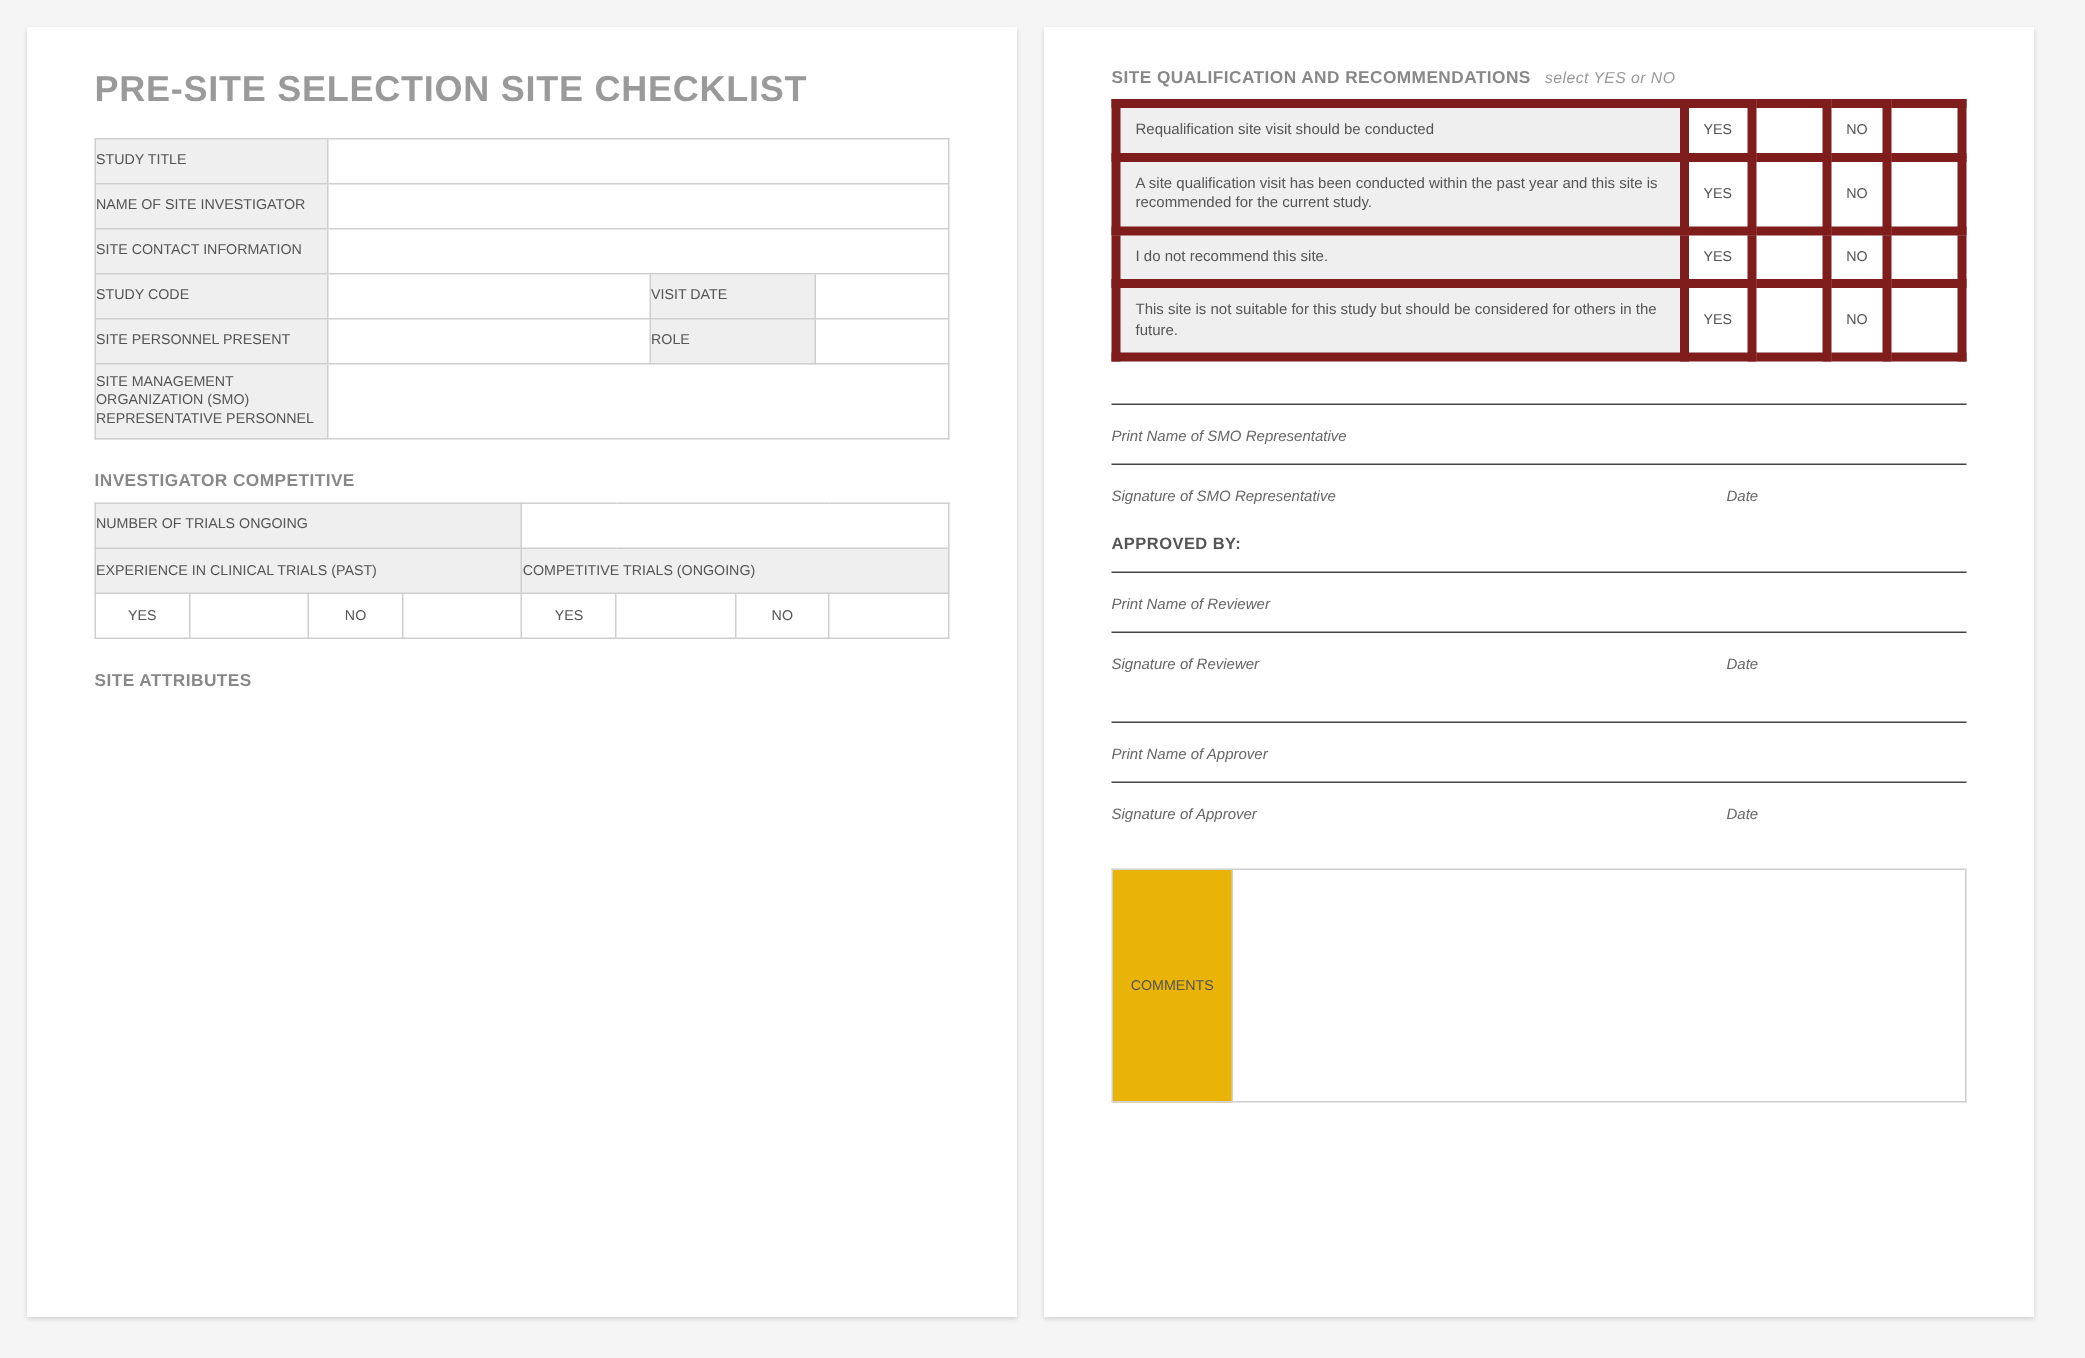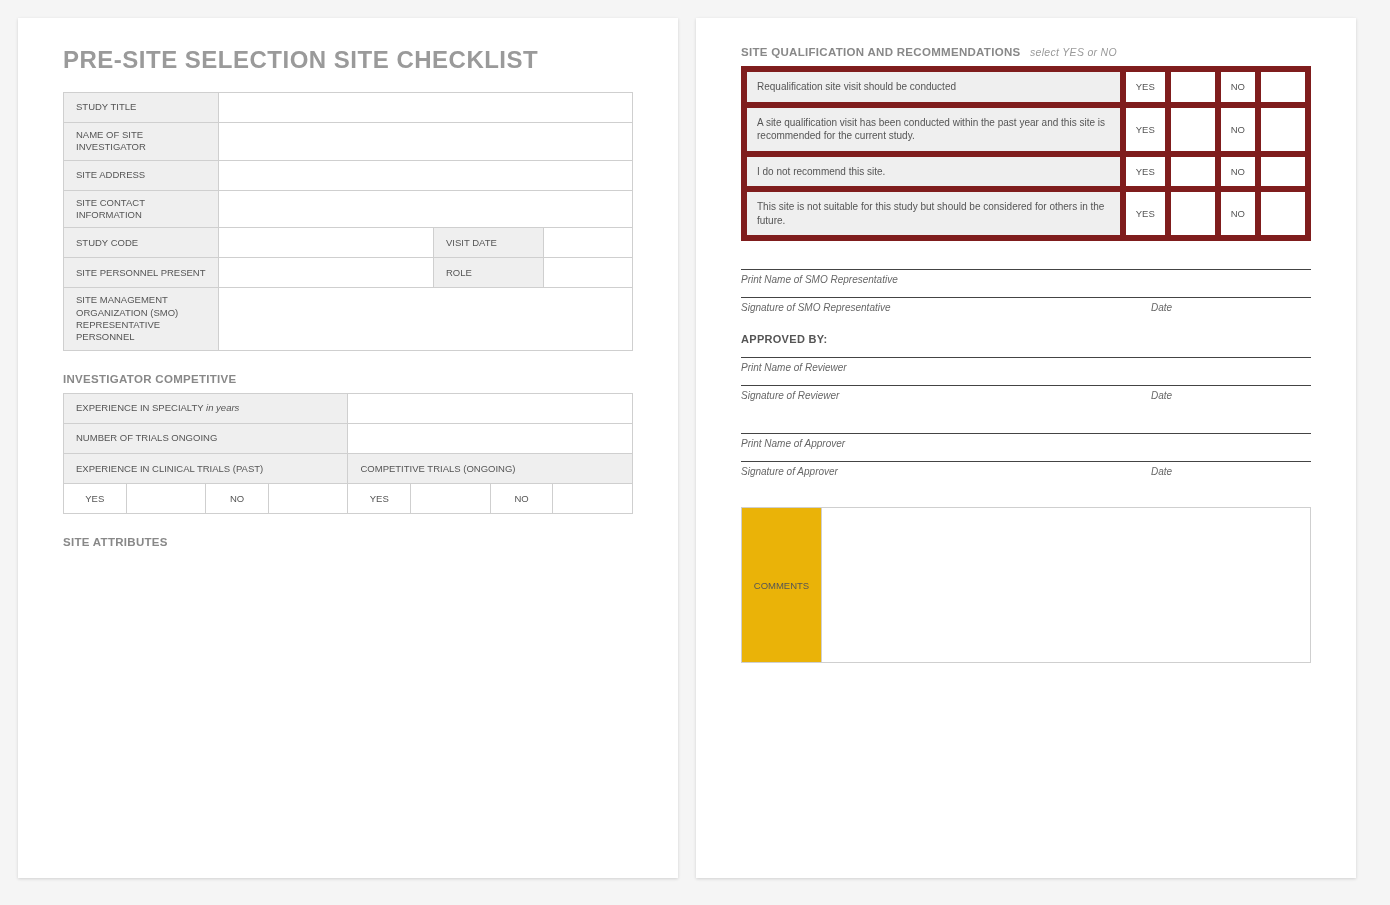--- a/index.html
+++ b/index.html
@@ -39,21 +39,21 @@
       margin-left: 6px;
     }
     table.form {
       width: 100%;
       border-collapse: collapse;
       font-size: 10px;
       color: #555;
     }
     table.form td {
       border: 1px solid #cfcfcf;
-      padding: 6px 12px;
+      padding: 6px 0;
       vertical-align: middle;
       height: 30px;
     }
     table.form td.label {
       background: #efefef;
       width: 110px;
       font-size: 9.5px;
       line-height: 1.3;
     }
     table.form td.label-med { width: 185px; background:#efefef; font-size:9.5px; line-height:1.3;}
@@ -70,21 +70,21 @@
     table.qual td { border:6px solid #7f1d1d; padding:8px 10px; vertical-align:middle; height:34px;}
     table.qual td.q-label { background:#efefef; font-size:10px; line-height:1.35;}
     table.qual td.q-yn { width:40px; text-align:center; font-size:9.5px; background:#fff;}
     table.qual td.q-box { width:50px; background:#fff;}
 
     
     .sig-block { margin-top: 28px; }
     .sig-row {
       display:flex;
       border-top: 1px solid #444;
-      padding-top:4px;
+      padding-top:16px;
       margin-top: 12px;
       font-size:10px;
       font-style: italic;
       color:#666;
     }
     .sig-row .left { flex: 1; }
     .sig-row .right { width: 160px; text-align:left;}
     .approved { font-size:11px; font-weight:700; color:#555; margin-top: 20px; letter-spacing:0.3px;}
 
     table.comments { width:100%; border-collapse:collapse; margin-top:30px;}
@@ -102,24 +102,20 @@
     <tbody>
         <tr>
       <td class="label">STUDY TITLE</td>
       <td class="input" colspan="3"></td>
     </tr>
     <tr>
       <td class="label">NAME OF SITE INVESTIGATOR</td>
       <td class="input" colspan="3"></td>
     </tr>
     <tr>
-      <td class="label">SITE ADDRESS</td>
-      <td class="input" colspan="3"></td>
-    </tr>
-    <tr>
       <td class="label">SITE CONTACT INFORMATION</td>
       <td class="input" colspan="3"></td>
     </tr>
     <tr>
       <td class="label">STUDY CODE</td>
       <td class="input" style="width:215px"></td>
       <td class="label" style="width:48px">VISIT DATE</td>
       <td class="input"></td>
     </tr>
     <tr>
@@ -133,27 +129,20 @@
         <span>SITE MANAGEMENT ORGANIZATION (SMO) REPRESENTATIVE PERSONNEL</span>
       </td>
       <td class="input" colspan="3"></td>
     </tr>
   </tbody>
     </table>
 
   <h2 class="section-title">INVESTIGATOR COMPETITIVE</h2>
   <table class="form">
     <tbody>
-        <tr>
-      <td class="label-med" colspan="4" style="width:185px">
-        <span>EXPERIENCE IN SPECIALTY</span>
-        <span class="italic">in years</span>
-      </td>
-      <td class="input" colspan="4"></td>
-    </tr>
     <tr>
       <td class="label-med" colspan="4">NUMBER OF TRIALS ONGOING</td>
       <td class="input" colspan="4"></td>
     </tr>
     <tr>
       <td class="half-title" colspan="4" style="width:50%">EXPERIENCE IN CLINICAL TRIALS (PAST)</td>
       <td class="half-title" colspan="4">COMPETITIVE TRIALS (ONGOING)</td>
     </tr>
     <tr>
       <td class="yn">YES</td>

